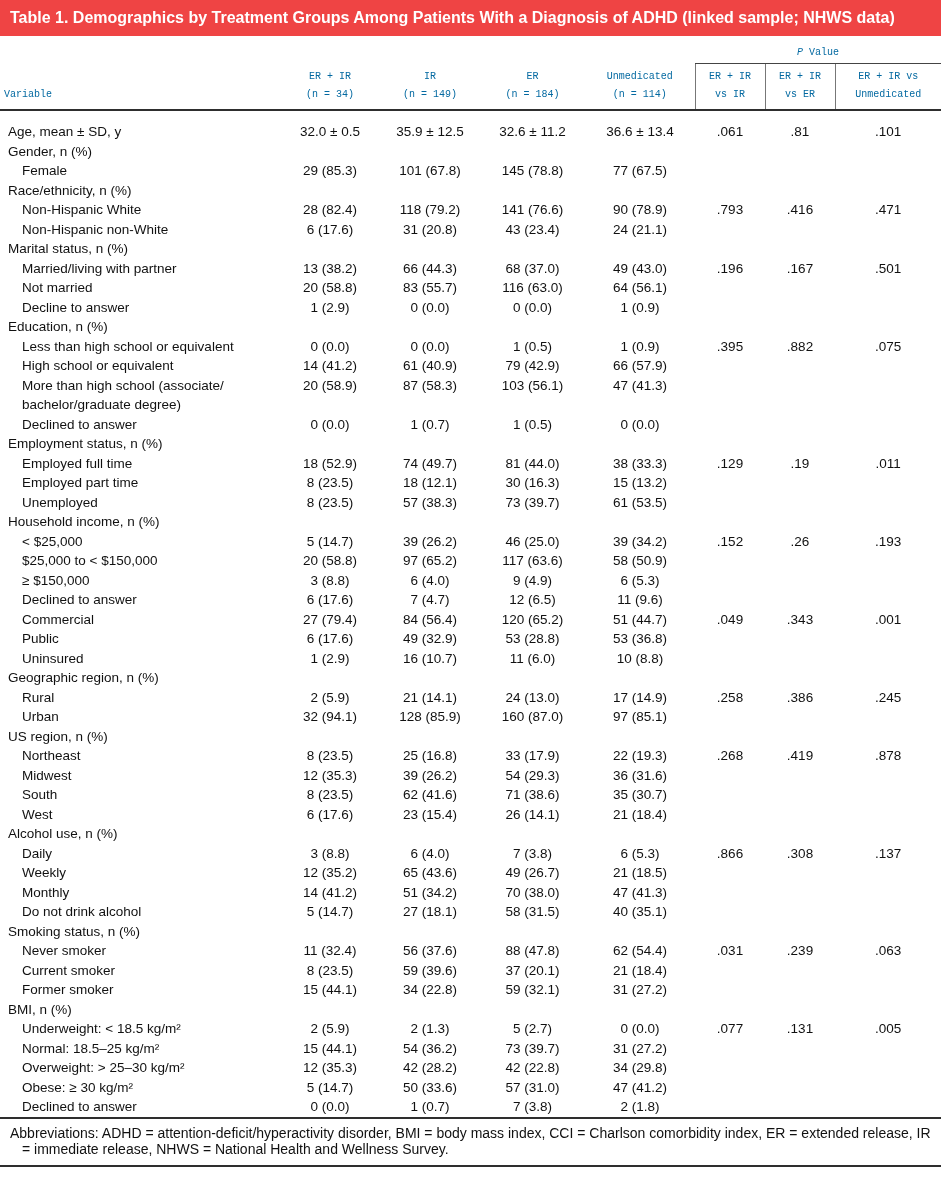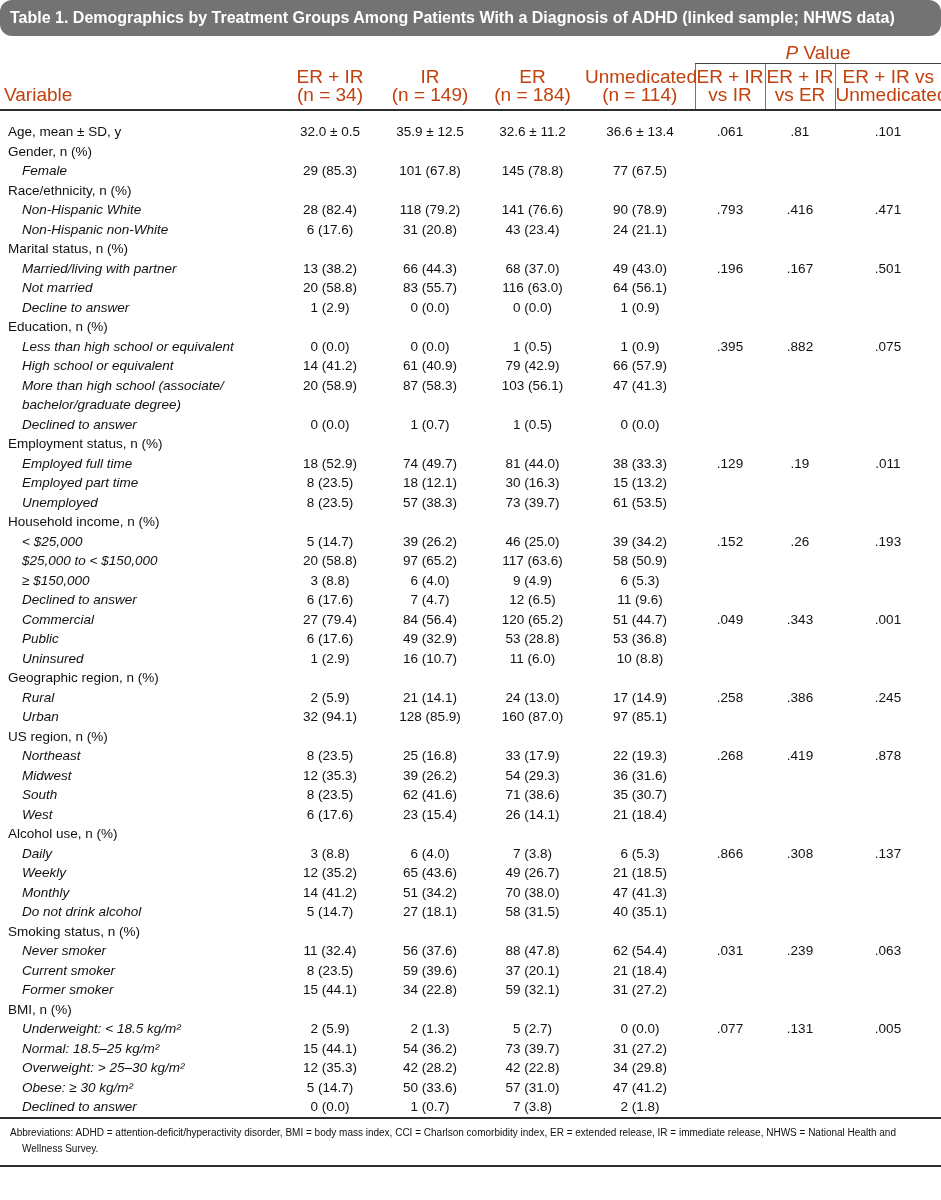--- a/index.html
+++ b/index.html
@@ -5,39 +5,39 @@
   * { margin:0; padding:0; box-sizing:border-box; }
   html,body { background:#ffffff; }
   body {
     font-family:"Liberation Sans", sans-serif;
     color:#111111;
     width:941px;
   }
   .page { width:941px; background:#ffffff; }
 
   .title-bar {
-    background:#737373;
+    background:#ef4444;
     color:#ffffff;
     font-weight:bold;
     font-size:16px;
     line-height:20px;
     padding:8px 10px 8px 10px;
-    border-radius:12px;
   }
 
   table {
     width:941px;
     border-collapse:collapse;
     table-layout:fixed;
   }
 
   thead th {
     font-weight:normal;
-    font-size:19px;
-    color:#c2410c;
+    font-size:10px;
+    color:#0369a1;
+    font-family:Liberation Mono, monospace;
   }
   .pvalue-row th.empty { height:26px; }
   th.pvalue-group {
     text-align:center;
     vertical-align:bottom;
     padding:8px 0 2px 0;
     border-bottom:1px solid #444444;
     line-height:17px;
   }
   th.pvalue-group .it { font-style:italic; }
@@ -62,26 +62,26 @@
     text-align:center;
     vertical-align:top;
     padding:0;
     color:#111111;
   }
   tbody tr:first-child td { padding-top:11px; }
   tbody td.label {
     text-align:left;
     padding-left:8px;
   }
-  tbody td.label.indent { padding-left:22px;font-style:italic; }
+  tbody td.label.indent { padding-left:22px; }
 
   .footnote {
     border-top:2px solid #2e2e2e;
     border-bottom:2px solid #2e2e2e;
-    font-size:10px;
+    font-size:14px;
     line-height:16.5px;
     padding:6px 10px 7px 22px;
     text-indent:-12px;
     color:#111111;
   }
 </style>
 </head>
 <body>
 
 <div class="page">

